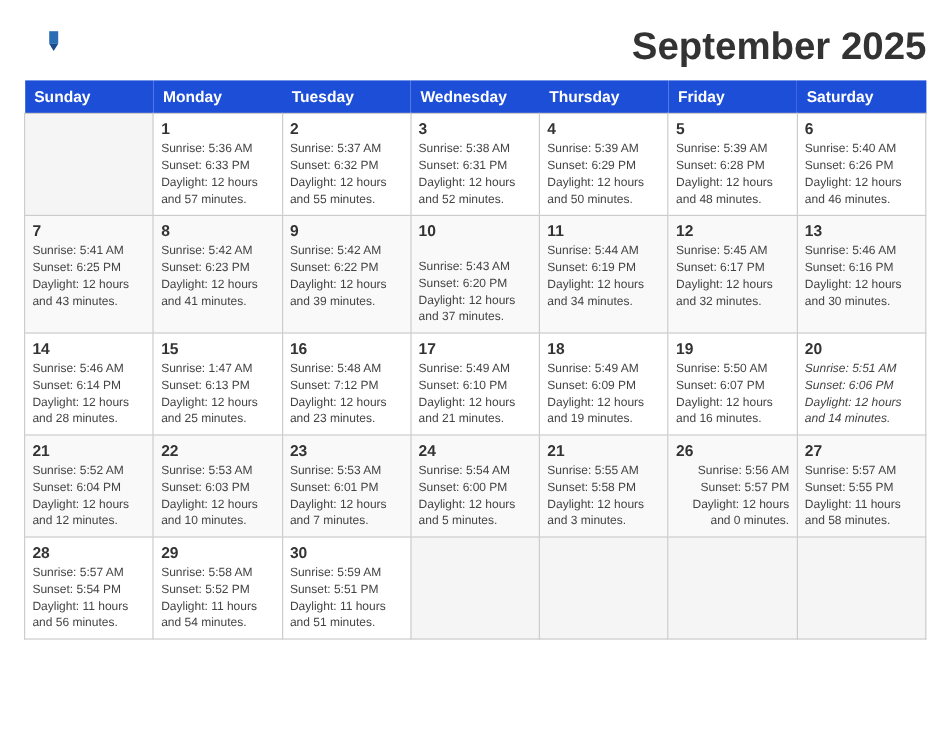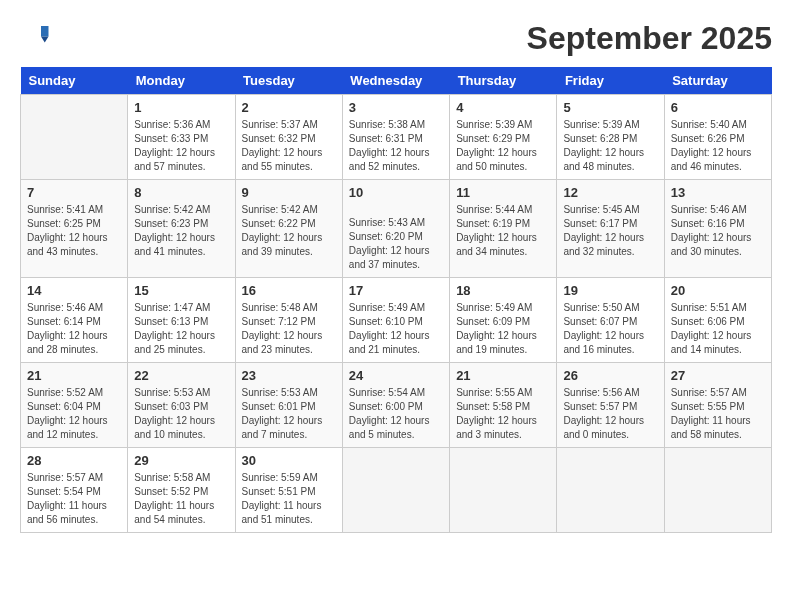--- a/index.html
+++ b/index.html
@@ -238,21 +238,21 @@
         </td>
         <td>
           <span class="day-num">19</span>
           <div class="day-info" style="white-space: pre-line;">Sunrise: 5:50 AM
 Sunset: 6:07 PM
 Daylight: 12 hours
 and 16 minutes.</div>
         </td>
         <td>
           <span class="day-num">20</span>
-          <div class="day-info" style="white-space: pre-line;">Sunrise: 5:51 AM
+          <div class="day-info" style="white-space: pre-line; font-style: italic;">Sunrise: 5:51 AM
 Sunset: 6:06 PM
 Daylight: 12 hours
 and 14 minutes.</div>
         </td>
       </tr>
       <tr>
         <td>
           <span class="day-num">21</span>
           <div class="day-info" style="white-space: pre-line;">Sunrise: 5:52 AM
 Sunset: 6:04 PM
@@ -282,21 +282,21 @@
         </td>
         <td>
           <span class="day-num">21</span>
           <div class="day-info" style="white-space: pre-line;">Sunrise: 5:55 AM
 Sunset: 5:58 PM
 Daylight: 12 hours
 and 3 minutes.</div>
         </td>
         <td>
           <span class="day-num">26</span>
-          <div class="day-info" style="white-space: pre-line;">Sunrise: 5:56 AM
+          <div class="day-info" style="white-space: pre-line; text-align: right;">Sunrise: 5:56 AM
 Sunset: 5:57 PM
 Daylight: 12 hours
 and 0 minutes.</div>
         </td>
         <td>
           <span class="day-num">27</span>
           <div class="day-info" style="white-space: pre-line;">Sunrise: 5:57 AM
 Sunset: 5:55 PM
 Daylight: 11 hours
 and 58 minutes.</div>

